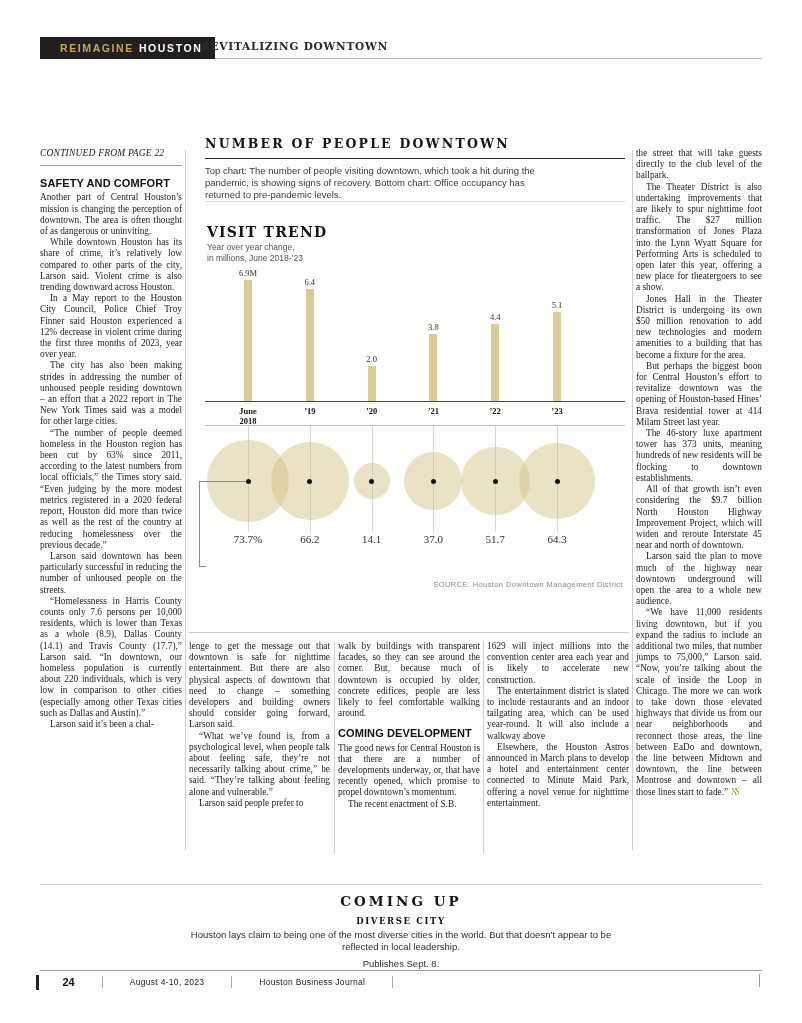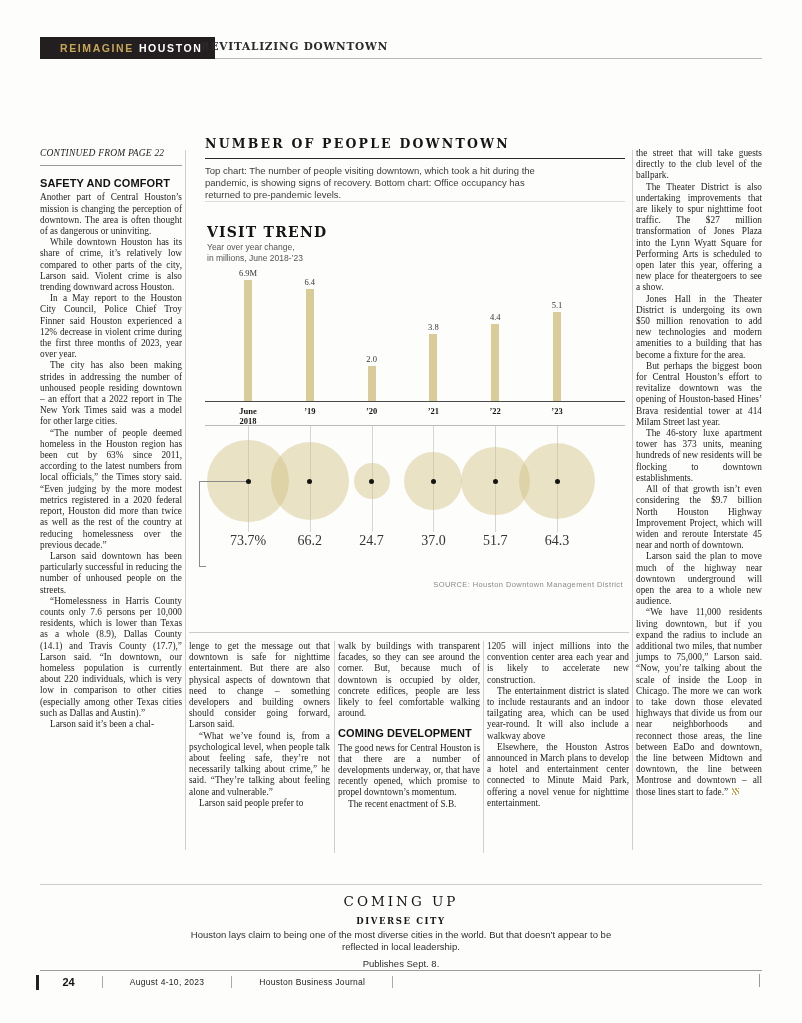--- a/index.html
+++ b/index.html
@@ -60,29 +60,29 @@
   .axis-sub{position:absolute;left:0;right:0;top:289px;height:1px;background:#bbbbbb;z-index:3;}
   .gridline{position:absolute;width:1px;background:#d6d6d6;z-index:1;}
   .bar{position:absolute;width:8px;background:#d9cc98;z-index:3;}
   .bar-label{position:absolute;width:40px;text-align:center;font-family:"Liberation Serif",serif;
              font-size:8.5px;color:#333;z-index:4;}
   .x-label{position:absolute;width:60px;text-align:center;font-family:"Liberation Serif",serif;font-weight:bold;
            font-size:8.5px;line-height:10px;color:#151515;white-space:pre-line;z-index:4;}
   .bubble{position:absolute;border-radius:50%;background:rgba(209,193,131,0.45);z-index:2;}
   .dot{position:absolute;width:5px;height:5px;border-radius:50%;background:#141414;z-index:5;}
   .bubble-label{position:absolute;width:50px;text-align:center;font-family:"Liberation Serif",serif;
-                font-size:14px;color:#333;z-index:4;}
+                font-size:11px;color:#333;z-index:4;}
   .callout{position:absolute;left:-6px;top:345px;width:49px;height:85px;border-left:1px solid #8a8a8a;
            border-top:1px solid #8a8a8a;z-index:4;}
   .callout-foot{position:absolute;left:-6px;top:430px;width:7px;height:1px;background:#8a8a8a;z-index:4;}
 
   
   .comingup-toprule{position:absolute;left:40px;top:884px;width:722px;height:1px;background:#cccccc;}
   .comingup{position:absolute;left:40px;top:893px;width:722px;text-align:center;}
-  .cu-title{margin:0;font-family:"DejaVu Serif",serif;font-weight:normal;font-size:13.5px;letter-spacing:3px;color:#151515;}
+  .cu-title{margin:0;font-family:"DejaVu Serif",serif;font-weight:bold;font-size:13.5px;letter-spacing:3px;color:#151515;}
   .cu-kicker{margin:7px 0 3px 0;font-family:"DejaVu Serif",serif;font-weight:bold;font-size:8.5px;letter-spacing:1.6px;color:#151515;}
   .cu-desc{margin:0 auto;width:440px;font-family:"Liberation Sans",sans-serif;font-size:9.5px;line-height:12px;color:#2f2f2f;}
   .cu-pub{margin-top:5px;font-family:"Liberation Sans",sans-serif;font-size:9.5px;color:#2f2f2f;}
 
   
   .footer-rule{position:absolute;left:40px;top:970px;width:722px;height:1px;background:#9c9c9c;}
   .footer{position:absolute;left:36px;top:974px;height:16px;display:flex;align-items:center;
           font-family:"Liberation Sans",sans-serif;gap:16px;}
   .f-accent{width:2.5px;height:15px;background:#222;margin-right:8px;}
   .f-page{font-weight:bold;font-size:11px;color:#111;}
@@ -155,21 +155,21 @@
         <div class="x-label" style="left: 74.8px; top: 270px;">’19</div>
         <div class="bubble" style="left: 65.9083px; top: 306.108px; width: 77.7834px; height: 77.7834px;"></div>
         <div class="dot" style="left: 102.3px; top: 342.5px;"></div>
         <div class="bubble-label" style="left: 79.8px; top: 397px;">66.2</div>
         <div class="gridline" style="left: 166.6px; top: 289px; height: 107px;"></div>
         <div class="bar" style="left: 162.6px; top: 229.92px; height: 35.08px; background: rgb(217, 204, 152);"></div>
         <div class="bar-label" style="left: 146.6px; top: 217.92px;">2.0</div>
         <div class="x-label" style="left: 136.6px; top: 270px;">’20</div>
         <div class="bubble" style="left: 148.651px; top: 327.051px; width: 35.8978px; height: 35.8978px;"></div>
         <div class="dot" style="left: 164.1px; top: 342.5px;"></div>
-        <div class="bubble-label" style="left: 141.6px; top: 397px;">24.7</div>
+        <div class="bubble-label" style="left: 141.6px; top: 397px;">14.1</div>
         <div class="gridline" style="left: 228.4px; top: 289px; height: 107px;"></div>
         <div class="bar" style="left: 224.4px; top: 198.348px; height: 66.652px; background: rgb(217, 204, 152);"></div>
         <div class="bar-label" style="left: 208.4px; top: 186.348px;">3.8</div>
         <div class="x-label" style="left: 198.4px; top: 270px;">’21</div>
         <div class="bubble" style="left: 199.324px; top: 315.924px; width: 58.1512px; height: 58.1512px;"></div>
         <div class="dot" style="left: 225.9px; top: 342.5px;"></div>
         <div class="bubble-label" style="left: 203.4px; top: 397px;">37.0</div>
         <div class="gridline" style="left: 290.2px; top: 289px; height: 107px;"></div>
         <div class="bar" style="left: 286.2px; top: 187.824px; height: 77.176px; background: rgb(217, 204, 152);"></div>
         <div class="bar-label" style="left: 270.2px; top: 175.824px;">4.4</div>
@@ -204,21 +204,21 @@
       </div>
     <h3 class="body-head mid-head">COMING DEVELOPMENT</h3>
     <div class="plist">
         <p>The good news for Central Houston is that there are a number of developments underway, or, that have recently opened, which promise to propel downtown’s momentum.</p>
         <p>The recent enactment of S.B.</p>
       </div>
   </div>
 
   <div class="textcol col4">
     <div class="plist">
-        <p>1205 will inject millions into the convention center area each year and is likely to accelerate new construction.</p>
+        <p>1629 will inject millions into the convention center area each year and is likely to accelerate new construction.</p>
         <p>The entertainment district is slated to include restaurants and an indoor tailgating area, which can be used year-round. It will also include a walkway above</p>
         <p>Elsewhere, the Houston Astros announced in March plans to develop a hotel and entertainment center connected to Minute Maid Park, offering a novel venue for nighttime entertainment.</p>
       </div>
   </div>
 
   <div class="textcol col5">
     <div class="plist">
         <p>the street that will take guests directly to the club level of the ballpark.</p>
         <p>The Theater District is also undertaking improvements that are likely to spur nighttime foot traffic. The $27 million transformation of Jones Plaza into the Lynn Wyatt Square for Performing Arts is scheduled to open later this year, offering a new place for theatergoers to see a show.</p>
         <p>Jones Hall in the Theater District is undergoing its own $50 million renovation to add new technologies and modern amenities to a building that has become a fixture for the area.</p>

